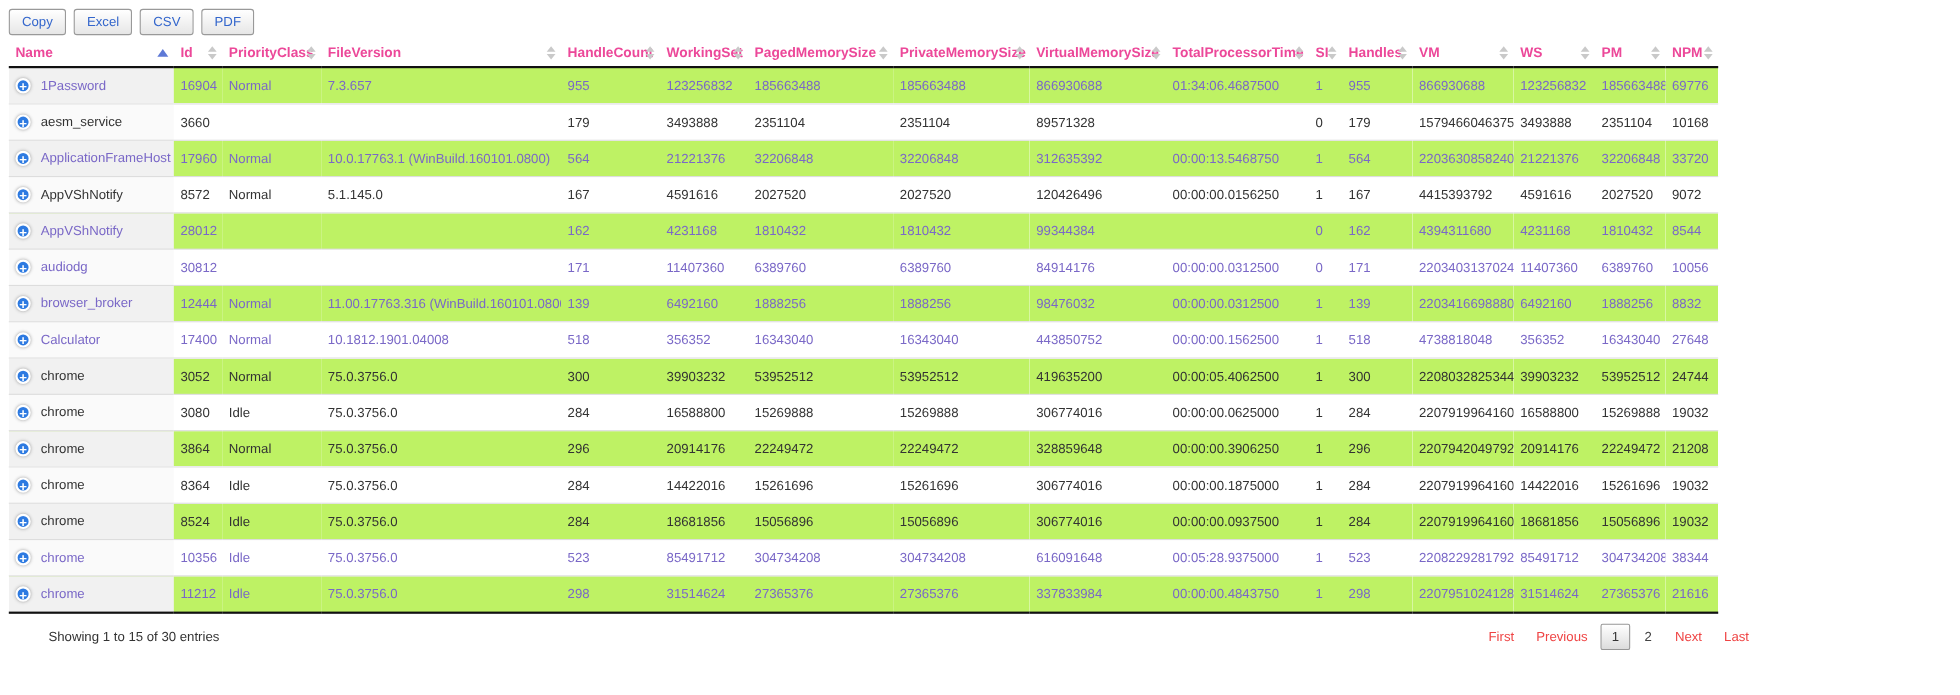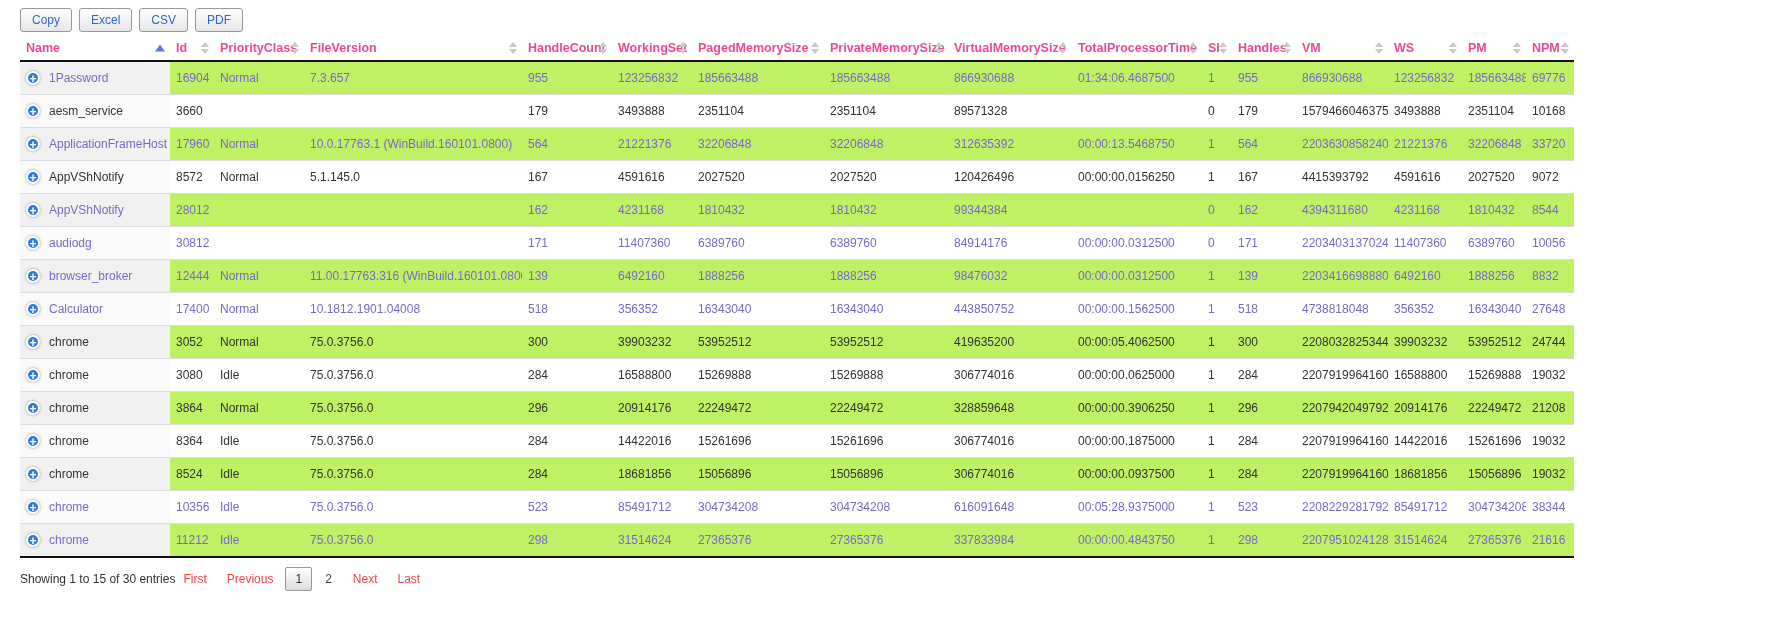--- a/index.html
+++ b/index.html
@@ -10,21 +10,21 @@
     --sort-blue: #5e79d6;
     --arrow-gray: #c9c9c9;
   }
   *{ box-sizing: border-box; }
   html,body{ margin:0; padding:0; background:#fff; }
   body{
     width:1782px; height:632px; overflow:hidden;
     font-family:"Liberation Sans", sans-serif;
     color:var(--text); font-size:12px;
   }
-  .wrapper{ width:1562px; padding:8px 0 0 20px; }
+  .wrapper{ width:1562px; padding:8px 0 0 8px; }
 
   
   .toolbar{ display:flex; align-items:flex-start; justify-content:space-between; margin-bottom:4px; }
   .dt-buttons{ display:flex; gap:7px; }
   .dt-button{
     font-family:"Liberation Sans", sans-serif;
     font-size:12px; color:var(--btn-blue);
     padding:4px 11px; cursor:pointer;
     border:1px solid #999; border-radius:3px;
     background:linear-gradient(to bottom, #ffffff 0%, #e6e6e6 100%);
@@ -66,21 +66,21 @@
     vertical-align:middle; cursor:pointer;
   }
   .name-text{ vertical-align:middle; }
 
   .sort-icons{ position:absolute; right:5px; top:50%; transform:translateY(-50%); display:flex; flex-direction:column; gap:2px; }
   .tri-up{ width:0; height:0; border-left:4px solid transparent; border-right:4px solid transparent; border-bottom:5px solid var(--arrow-gray); }
   .tri-down{ width:0; height:0; border-left:4px solid transparent; border-right:4px solid transparent; border-top:5px solid var(--arrow-gray); }
   .sorted-asc .tri-up{ border-left-width:5px; border-right-width:5px; border-bottom:7px solid var(--sort-blue); }
 
   
-  .table-footer{ display:flex; align-items:center; padding-top:9px; width:1554px; }
+  .table-footer{ display:flex; justify-content:space-between; align-items:center; padding-top:9px; width:1554px;margin-left:36px; }
   .info{ color:#333; }
   .pagination{ display:flex; align-items:center; gap:4px; }
   .page-link{ color:#ef4444; padding:4px 8px; cursor:pointer; }
   .page-link.disabled{ color:#ef4444; cursor:default; }
   .page-number{ color:#444; padding:4px 9px; cursor:pointer; }
   .page-number.current{
     color:#333; border:1px solid #979797; border-radius:2px;
     background:linear-gradient(to bottom, #ffffff 0%, #dcdcdc 100%);
   }
 </style>

